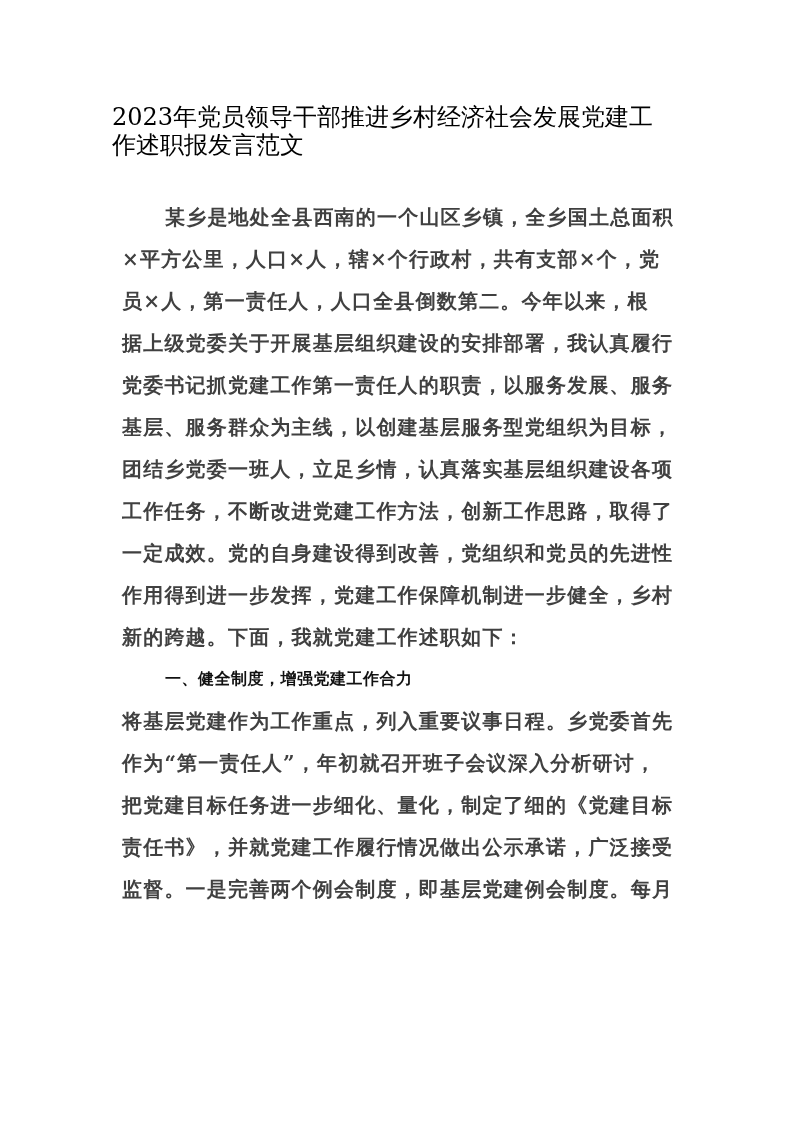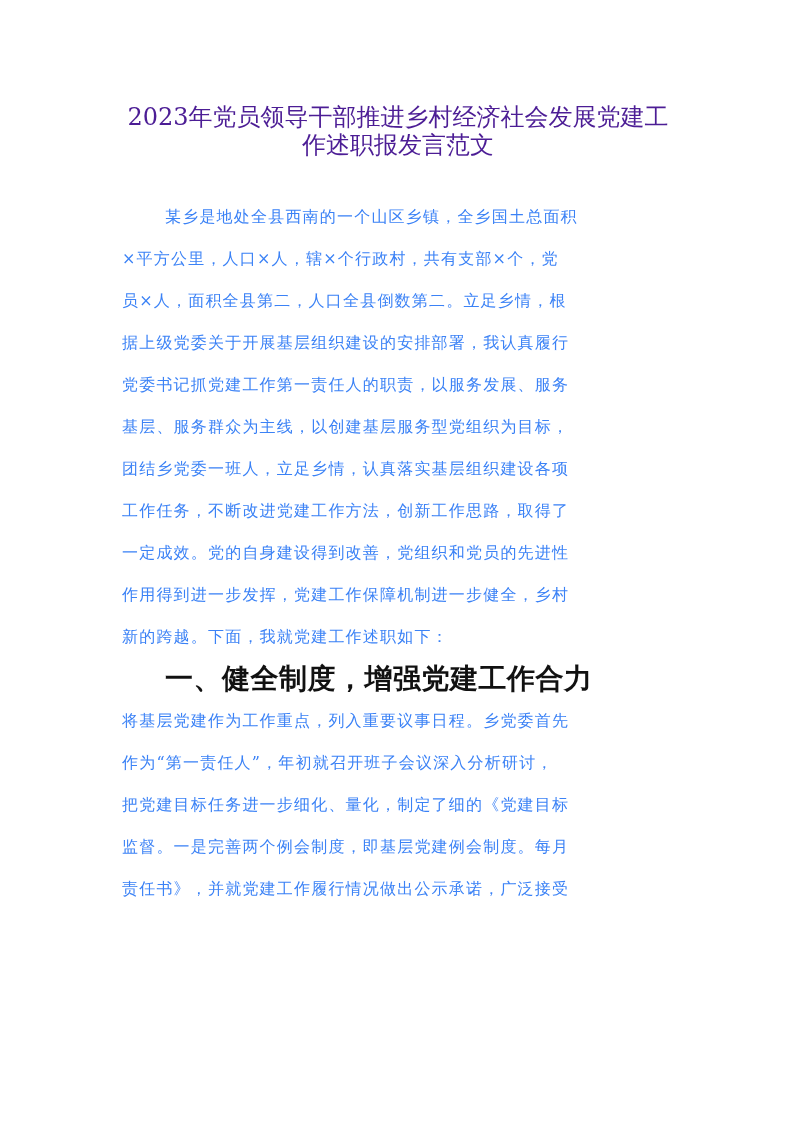--- a/index.html
+++ b/index.html
@@ -18,81 +18,82 @@
   .page {
     position: absolute;
     left: 122px;
     top: 0;
     width: 552px;
   }
   .title {
     position: absolute;
     left: -10px;
     width: 572px;
-    text-align: center;
+    text-align: left;
     font-size: 24px;
     line-height: 40px;
-    color: #4c1d95;
+    color: #000000;
     white-space: nowrap;
     letter-spacing: 0px;
   }
   .title.l1 { top: 97px; }
   .title.l2 { top: 125px; }
   .body-text {
     position: absolute;
     left: 0;
     top: 196px;
     width: 552px;
   }
   .line {
     height: 42px;
     line-height: 42px;
-    font-size: 16px;
+    font-size: 20px;
     white-space: nowrap;
     letter-spacing: 1.2px;
-    color: #3b82f6;
+    color: #404040;
+    font-weight: bold;
   }
   .line.indent { padding-left: 43px; }
   .heading {
     height: 42px;
     line-height: 42px;
-    font-size: 28px;
+    font-size: 16px;
     font-weight: bold;
     padding-left: 43px;
     white-space: nowrap;
     font-family: "DejaVu Sans", "Liberation Sans", sans-serif;
     color: #111;
     letter-spacing: 0.5px;
   }
 </style>
 </head>
 <body>
 
 <div class="page">
   <div class="title l1">2023年党员领导干部推进乡村经济社会发展党建工</div>
   <div class="title l2">作述职报发言范文</div>
 
   <div class="body-text">
     <div>
       <div class="line indent">某乡是地处全县西南的一个山区乡镇，全乡国土总面积</div>
       <div class="line">×平方公里，人口×人，辖×个行政村，共有支部×个，党</div>
-      <div class="line">员×人，面积全县第二，人口全县倒数第二。立足乡情，根</div>
+      <div class="line">员×人，第一责任人，人口全县倒数第二。今年以来，根</div>
       <div class="line">据上级党委关于开展基层组织建设的安排部署，我认真履行</div>
       <div class="line">党委书记抓党建工作第一责任人的职责，以服务发展、服务</div>
       <div class="line">基层、服务群众为主线，以创建基层服务型党组织为目标，</div>
       <div class="line">团结乡党委一班人，立足乡情，认真落实基层组织建设各项</div>
       <div class="line">工作任务，不断改进党建工作方法，创新工作思路，取得了</div>
       <div class="line">一定成效。党的自身建设得到改善，党组织和党员的先进性</div>
       <div class="line">作用得到进一步发挥，党建工作保障机制进一步健全，乡村</div>
       <div class="line">新的跨越。下面，我就党建工作述职如下：</div>
     </div>
 
     <div class="heading">一、健全制度，增强党建工作合力</div>
 
     <div>
       <div class="line">将基层党建作为工作重点，列入重要议事日程。乡党委首先</div>
       <div class="line">作为“第一责任人”，年初就召开班子会议深入分析研讨，</div>
       <div class="line">把党建目标任务进一步细化、量化，制定了细的《党建目标</div>
+      <div class="line">责任书》，并就党建工作履行情况做出公示承诺，广泛接受</div>
       <div class="line">监督。一是完善两个例会制度，即基层党建例会制度。每月</div>
-      <div class="line">责任书》，并就党建工作履行情况做出公示承诺，广泛接受</div>
     </div>
   </div>
 </div>
 
 </body></html>

